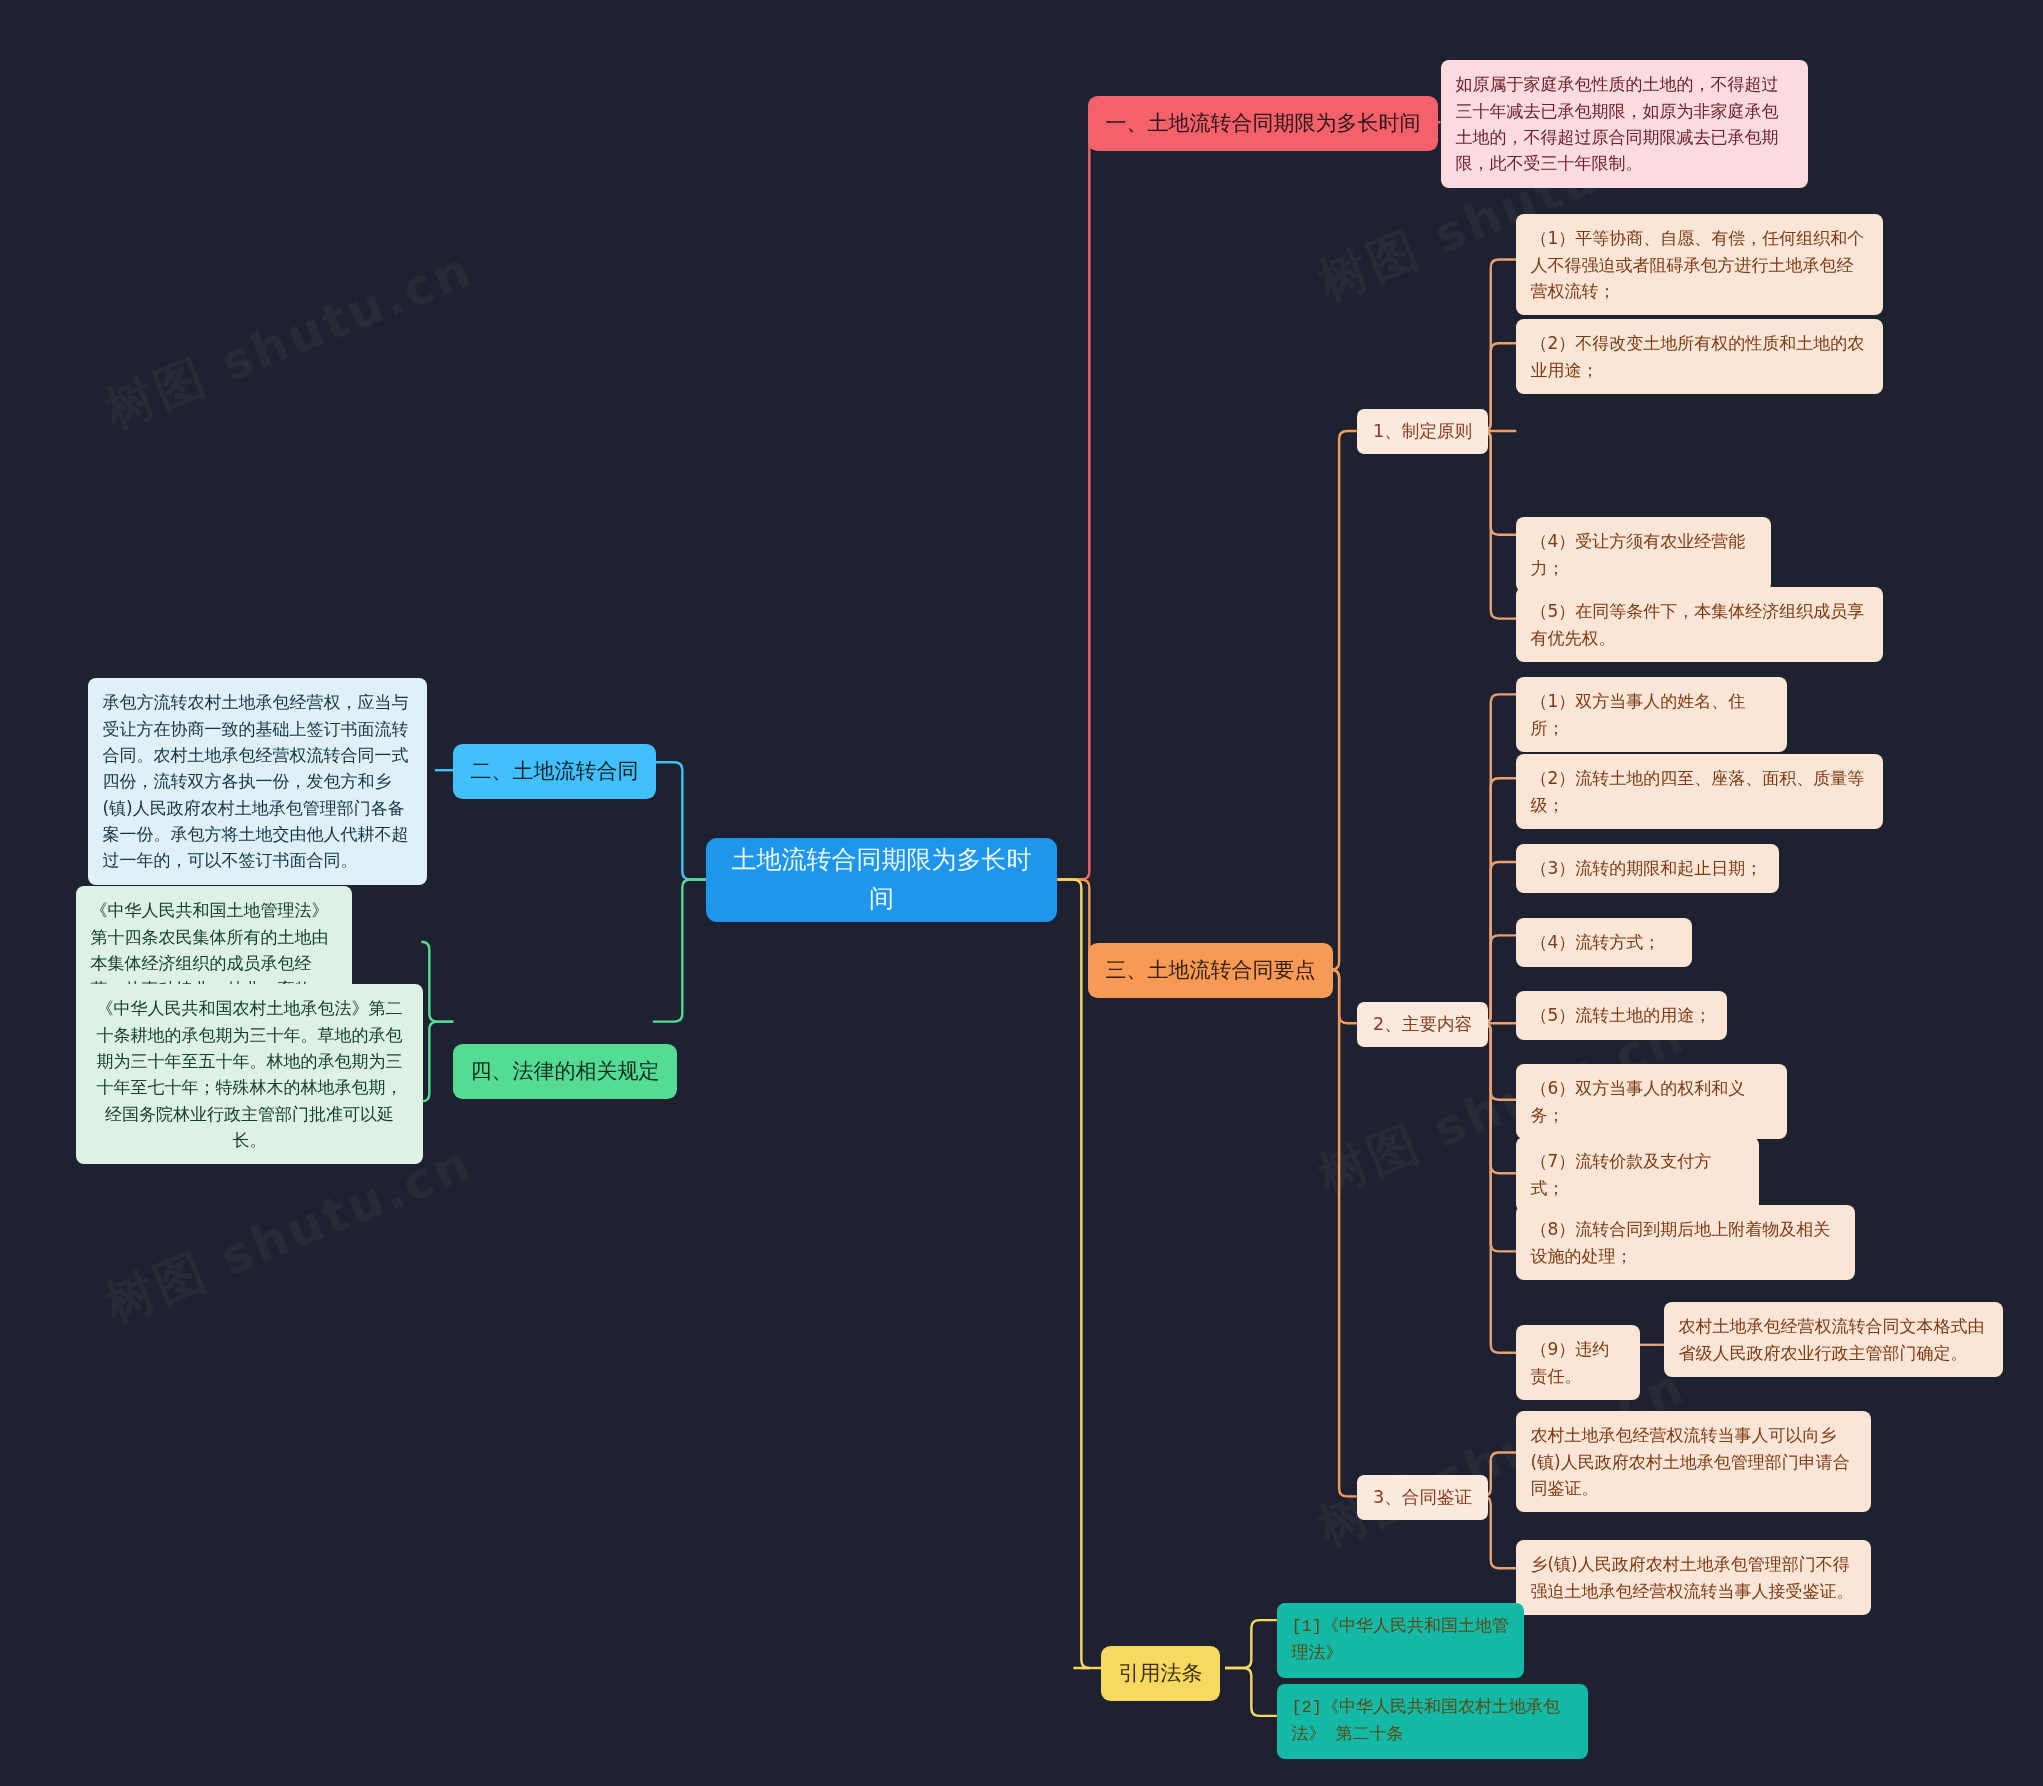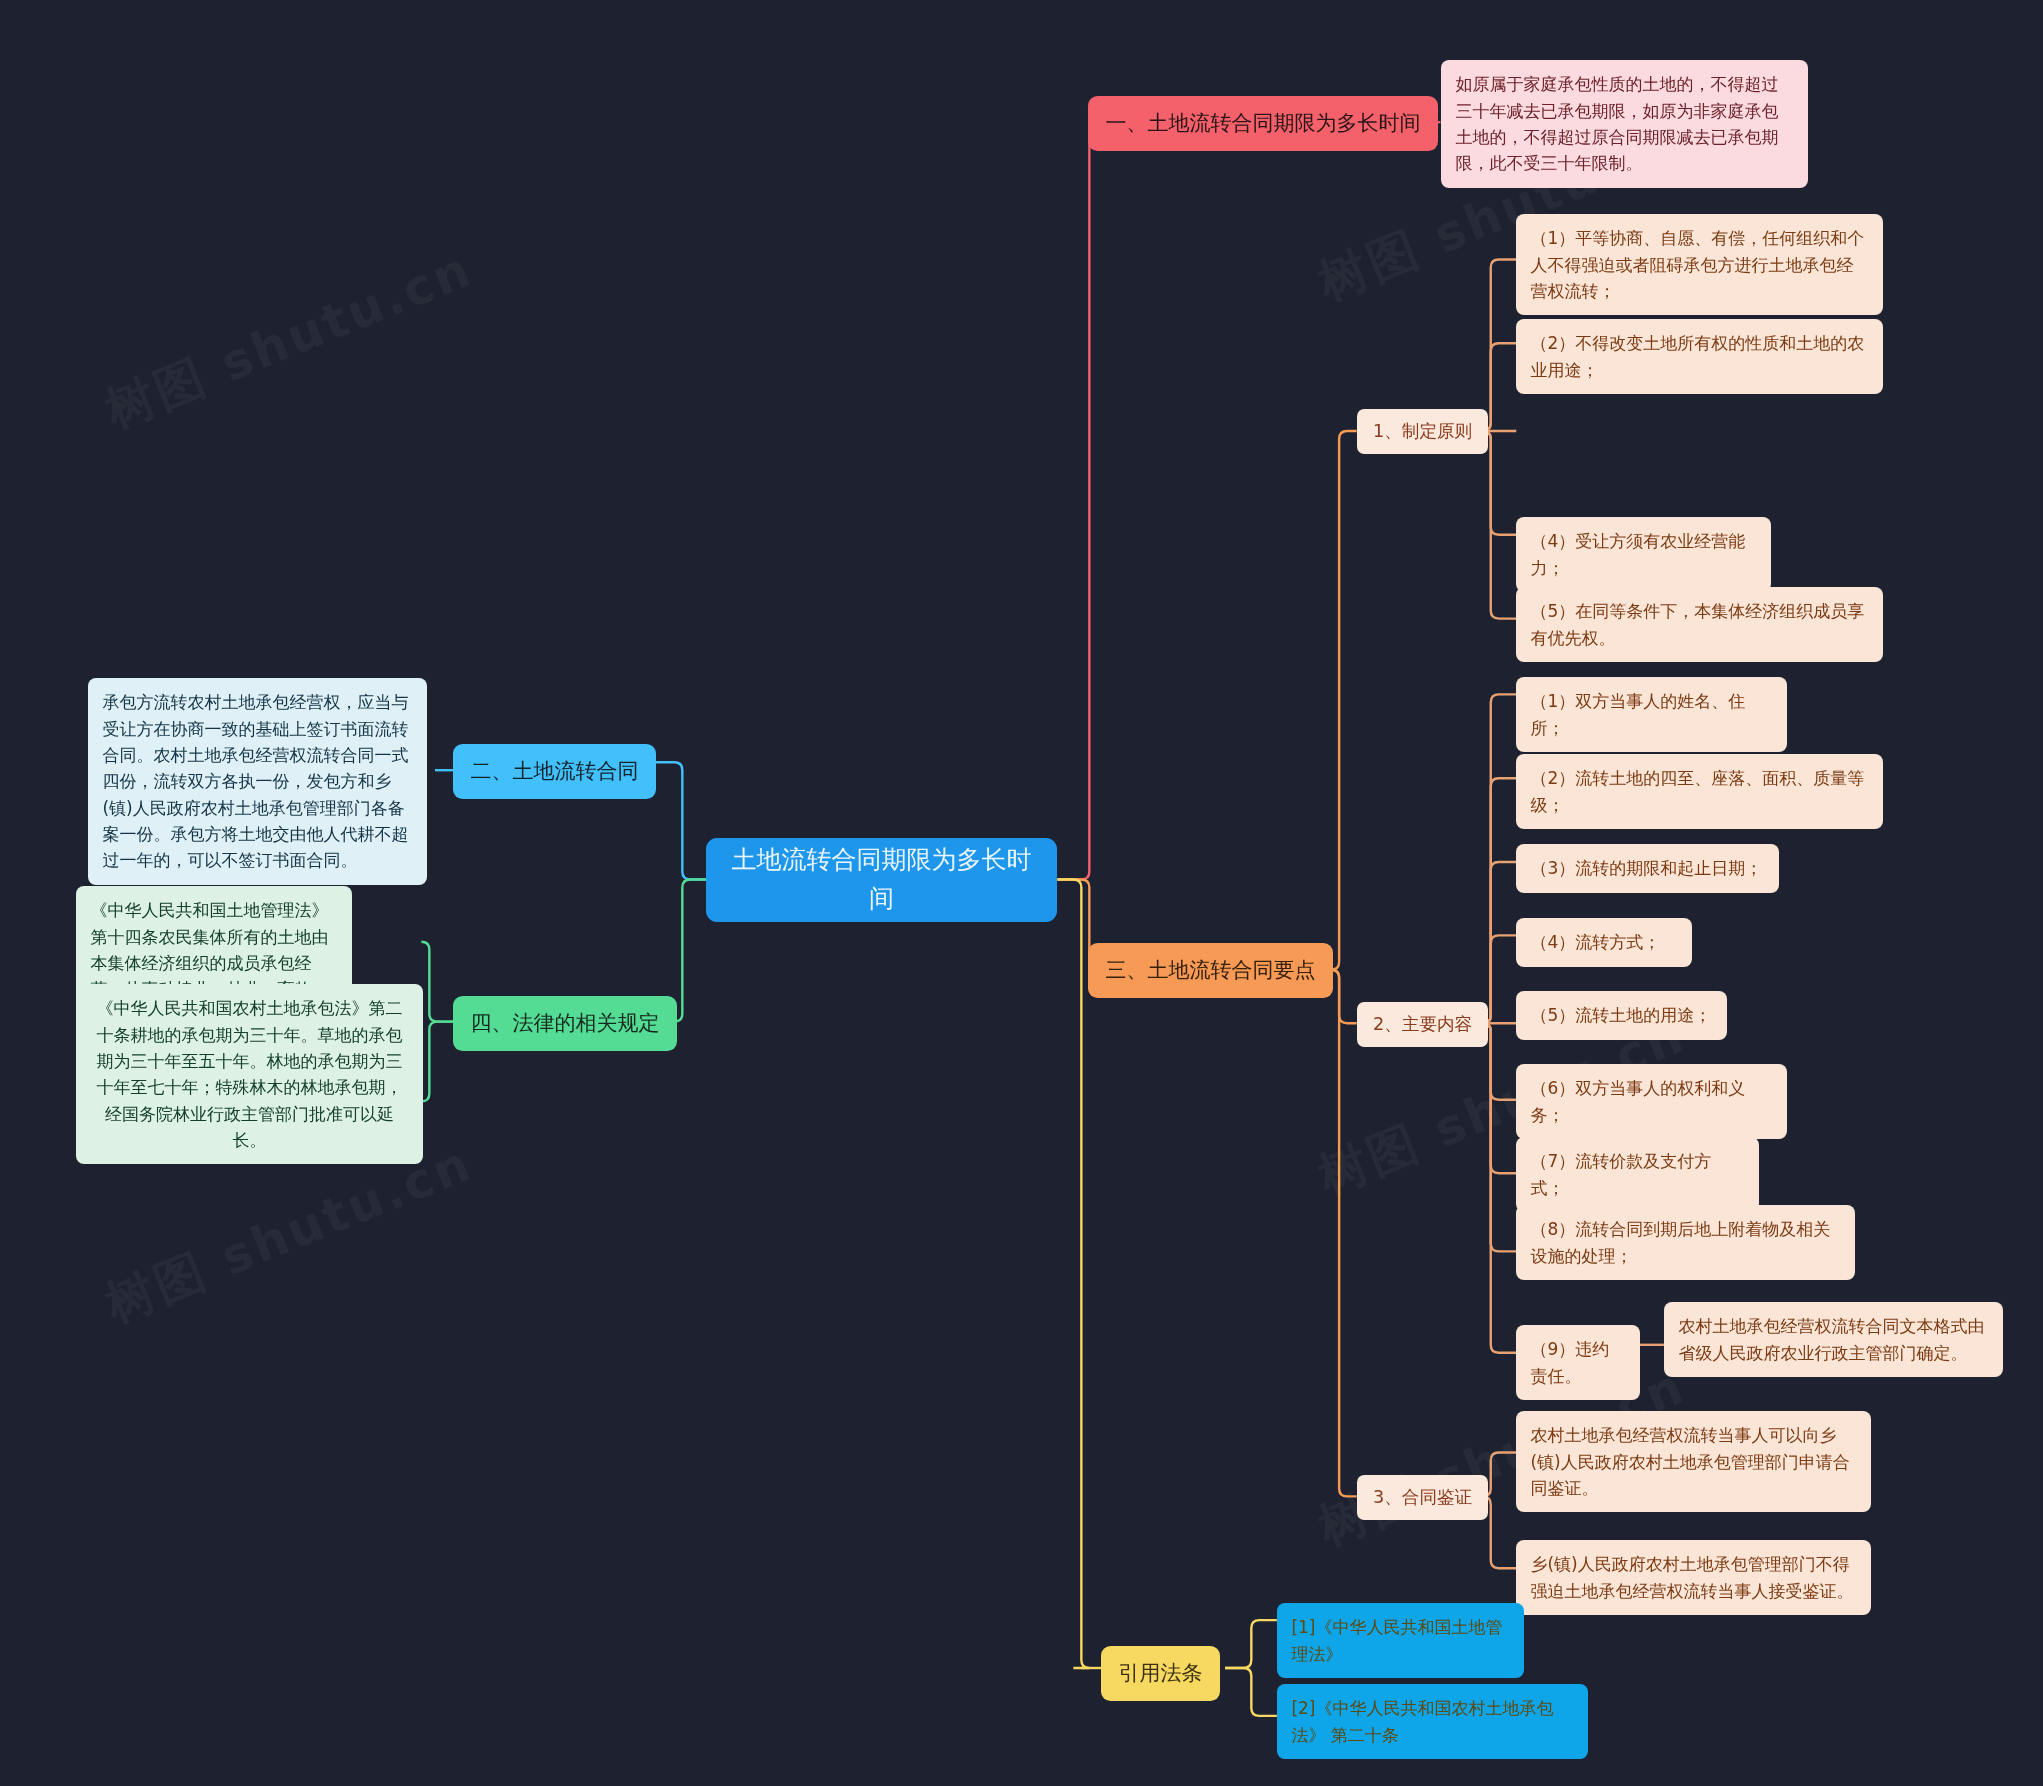--- a/index.html
+++ b/index.html
@@ -25,37 +25,37 @@
     background:#1e96eb; color:#eaf6ff;
     font-size:25px; text-align:center;
     padding:21px 22.3px; border-radius:11.2px;
     display:flex; align-items:center; justify-content:center;
   }
 
   
   .topic { font-size:21px; padding:11.2px 17.6px; border-radius:9.6px; white-space:nowrap; }
   .topic-red    { background:#f4616a; color:#2a1418; }
   .topic-blue   { background:#41c0fb; color:#10222c; }
-  .topic-green  { background:#54dc95; color:#12291d; }
+  .topic-green  { background:#54dc95; color:#12291d;margin-top:48px; }
   .topic-orange { background:#f79a55; color:#35200c; }
   .topic-yellow { background:#f7d860; color:#3b3010; }
 
   
   .sub {
     background:#fbe9dd; color:#8a3a1c;
     font-size:17.6px; padding:8.8px 16px; border-radius:7.2px; white-space:nowrap;
   }
 
   
   .leaf { font-size:17px; padding:11.2px 14.4px; border-radius:8px; }
   .leaf-pink   { background:#fbdbdf; color:#6d2029; }
   .leaf-peach  { background:#fbe5d6; color:#7b3a12; }
   .leaf-blue   { background:#dff0f7; color:#123446; }
   .leaf-green  { background:#ddf2e4; color:#14402a; }
-  .leaf-yellow { background:#0ea5e9; color:#5d4a10; }
+  .leaf-yellow { background:#14b8a6; color:#5d4a10;font-family:Liberation Mono, monospace; }
 
   
   .wm {
     position:absolute; color:rgba(255,255,255,0.045);
     font-size:49px; font-weight:700; letter-spacing:3.2px;
     transform:rotate(-22deg); transform-origin:left top;
     pointer-events:none; user-select:none; white-space:nowrap;
   }
 </style>
 </head>

